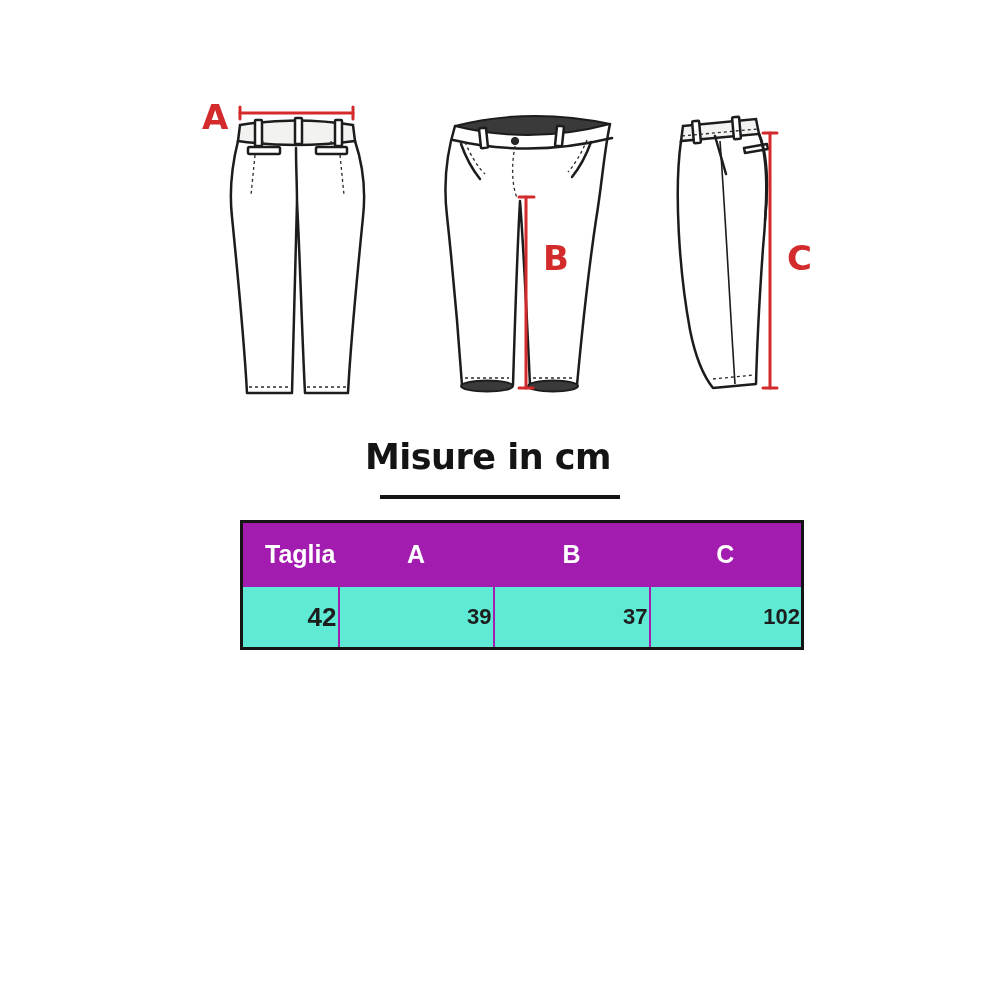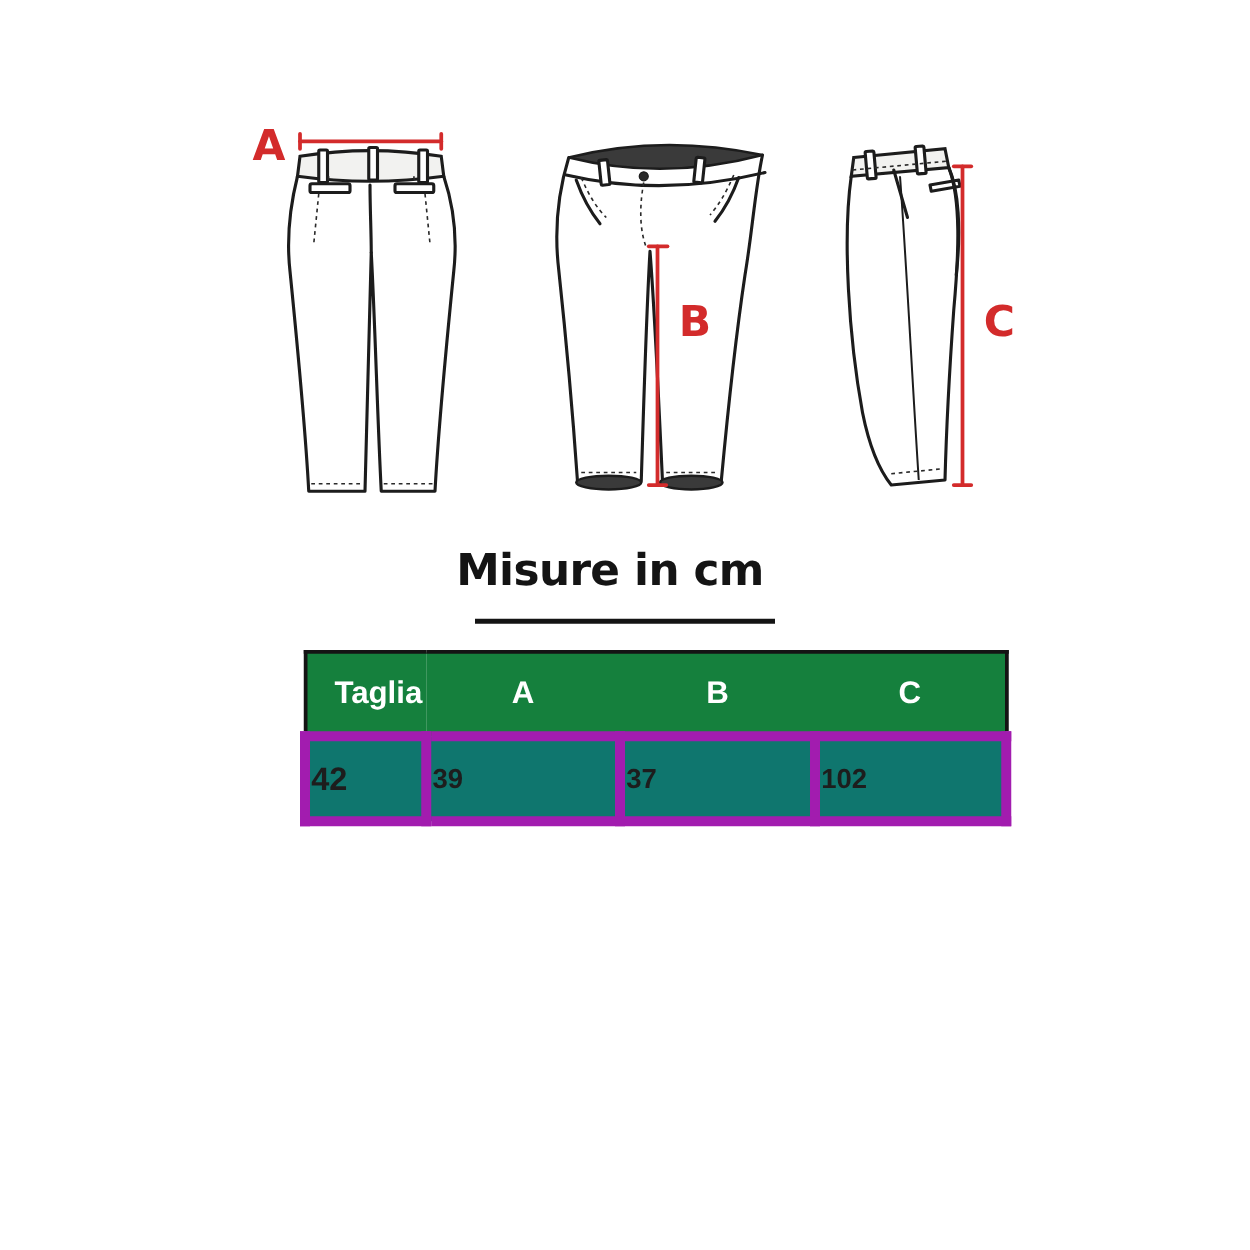--- a/index.html
+++ b/index.html
@@ -20,27 +20,27 @@
   }
   .title-underline{
     position:absolute;top:495px;left:380px;width:240px;height:4px;background:#141414;
   }
   table.size-table{
     position:absolute;top:520px;left:240px;width:561px;
     border-collapse:collapse;table-layout:fixed;
     border:3px solid #141414;
   }
   table.size-table th{
-    background:#15803d;color:#ffffff;height:60px;font-size:25px;font-weight:bold;
+    background:#a21caf;color:#ffffff;height:60px;font-size:25px;font-weight:bold;
     text-align:center;border:none;
   }
   table.size-table th.first{text-align:left;padding-left:22px;}
   table.size-table td{
-    background:#0f766e;height:58px;border:8px solid #a21caf;
-    text-align:left;vertical-align:middle;font-weight:bold;font-size:22px;color:#1d1d1d;
+    background:#5eead4;height:58px;border:2px solid #a21caf;
+    text-align:right;vertical-align:middle;font-weight:bold;font-size:22px;color:#1d1d1d;
   }
   table.size-table td.first{font-size:26px;}
   svg .outline{fill:none;stroke:#1c1c1c;stroke-width:2.5;stroke-linecap:round;stroke-linejoin:round;}
   svg .thin{fill:none;stroke:#1c1c1c;stroke-width:1.6;}
   svg .dash{fill:none;stroke:#2a2a2a;stroke-width:1.3;stroke-dasharray:3 3;}
   svg .whitefill{fill:#ffffff;stroke:#1c1c1c;stroke-width:2.5;}
   svg .bandfill{fill:#f2f2f0;stroke:#1c1c1c;stroke-width:2.5;}
   svg .darkfill{fill:#3a3a3a;stroke:#1c1c1c;stroke-width:2;}
   svg .red{fill:none;stroke:#d32b2b;stroke-width:3;stroke-linecap:round;}
 </style>

